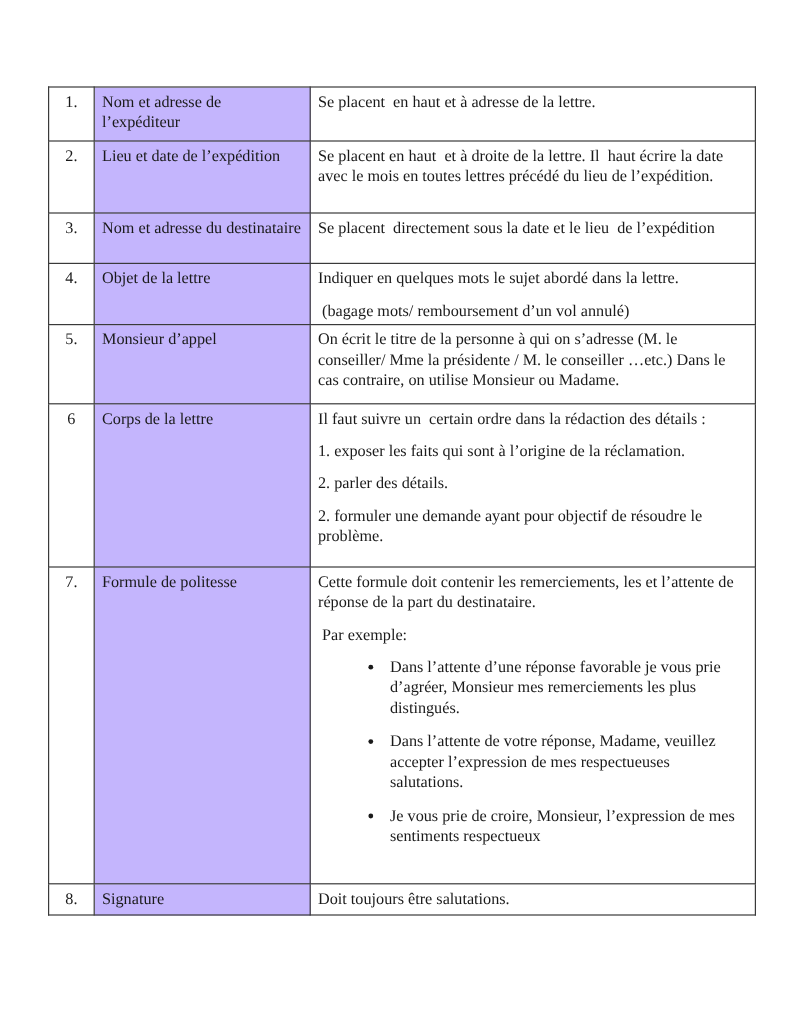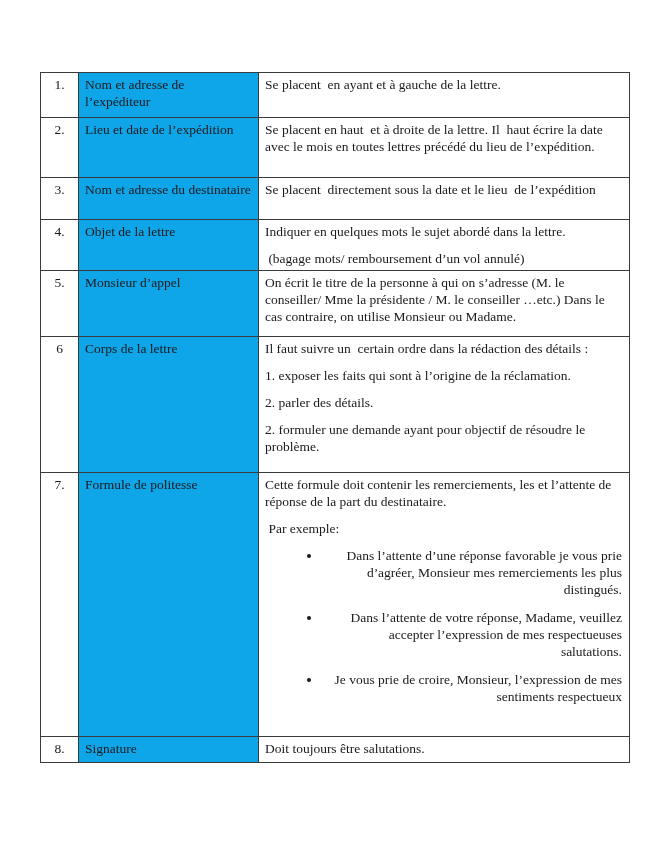--- a/index.html
+++ b/index.html
@@ -17,30 +17,29 @@
     table-layout:fixed;
   }
   td {
     border:1px solid #3a3a3a;
     vertical-align:top;
     padding:3px 7px 3px 6px;
     font-size:13.5px;
     line-height:17px;
   }
   td.num-cell { text-align:center; padding-left:2px; padding-right:2px; }
-  td.label-cell { background:#0ea5e9; }
+  td.label-cell { background:#c4b5fd; }
   td.desc-cell p, td.label-cell p, td.num-cell p {
     margin:0 0 10px 0;
     white-space:pre-wrap;
   }
   td p:last-child { margin-bottom:0; }
   ul.bullets {
     margin:0; padding:0 0 0 57px;
     list-style:disc;
-    text-align:right;
   }
   ul.bullets li { margin:0 0 11px 0; padding-left:3px; white-space:pre-wrap; }
   ul.bullets li:last-child { margin-bottom:1px; }
   
   table.doc-table tr:nth-child(1) { height:45px; }
   table.doc-table tr:nth-child(2) { height:60px; }
   table.doc-table tr:nth-child(3) { height:42px; }
   table.doc-table tr:nth-child(4) { height:46px; }
   table.doc-table tr:nth-child(5) { height:66px; }
   table.doc-table tr:nth-child(6) { height:136px; }
@@ -59,21 +58,21 @@
     </colgroup>
     <tbody id="tbl-body">
         <tr>
           <td class="num-cell">
             <p>1.</p>
           </td>
           <td class="label-cell">
             <p>Nom et adresse de l’expéditeur</p>
           </td>
           <td class="desc-cell">
-            <p>Se placent  en ayant et à gauche de la lettre.</p>
+            <p>Se placent  en haut et à adresse de la lettre.</p>
           </td>
         </tr>
         <tr>
           <td class="num-cell">
             <p>2.</p>
           </td>
           <td class="label-cell">
             <p>Lieu et date de l’expédition</p>
           </td>
           <td class="desc-cell">

